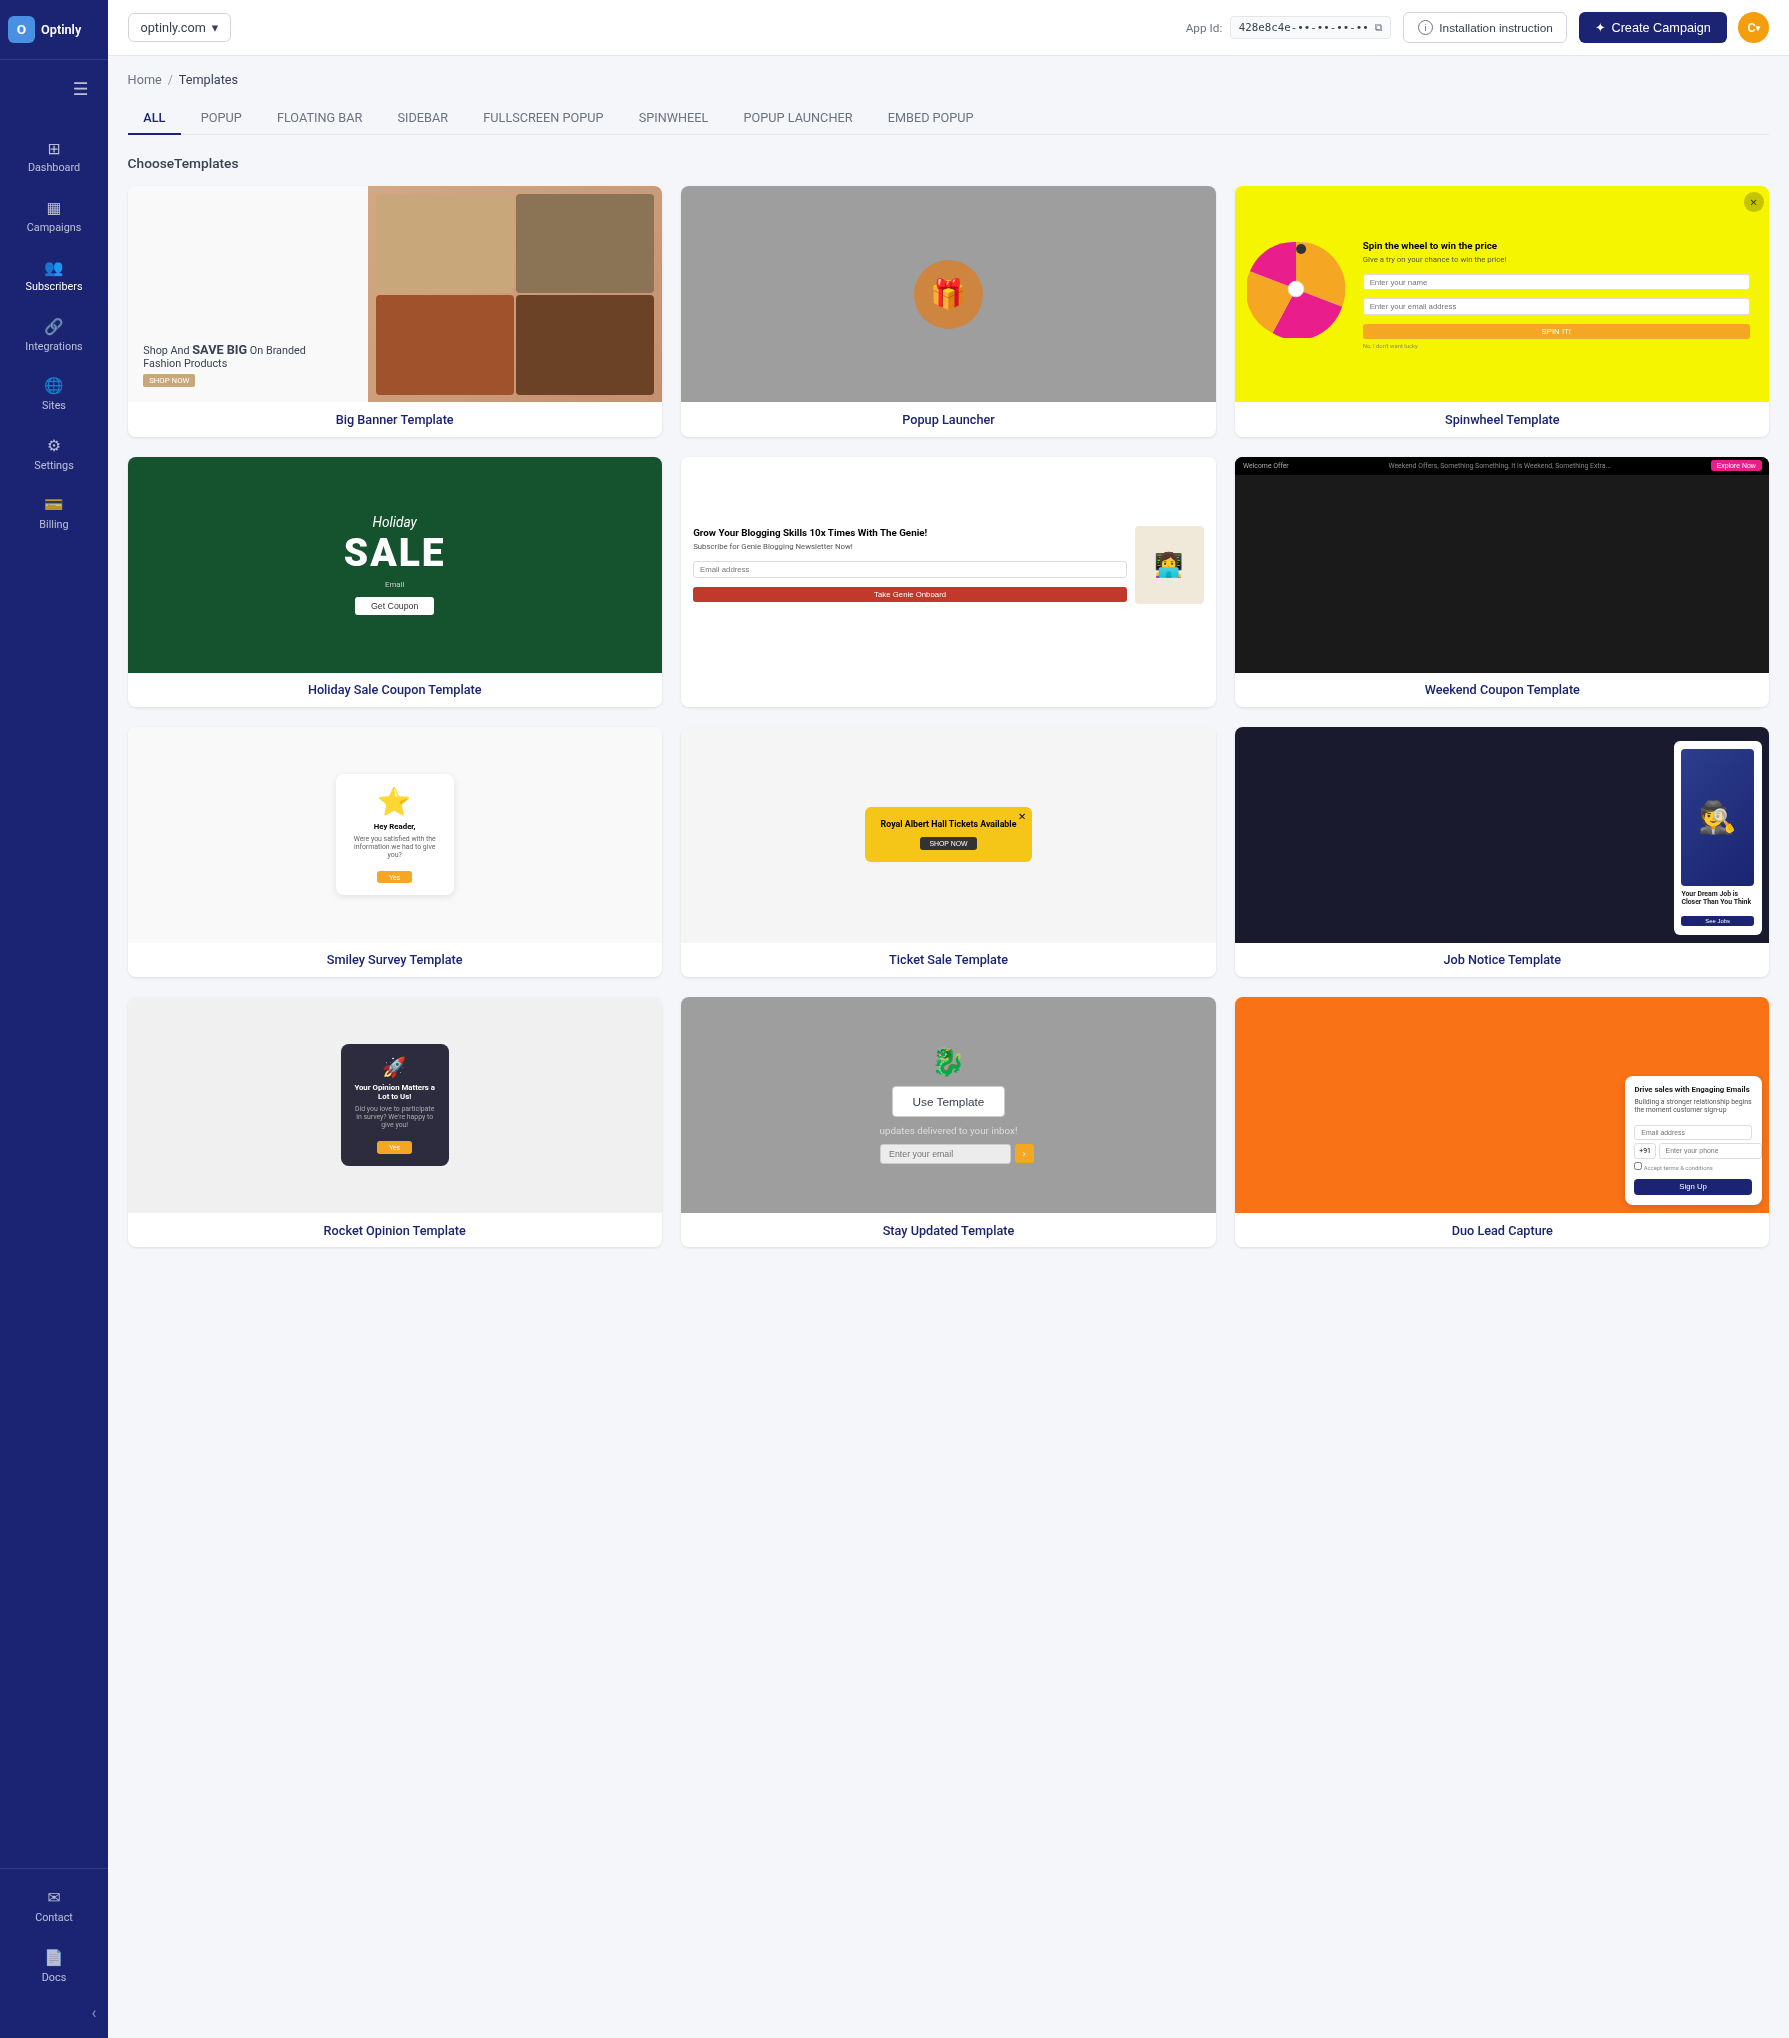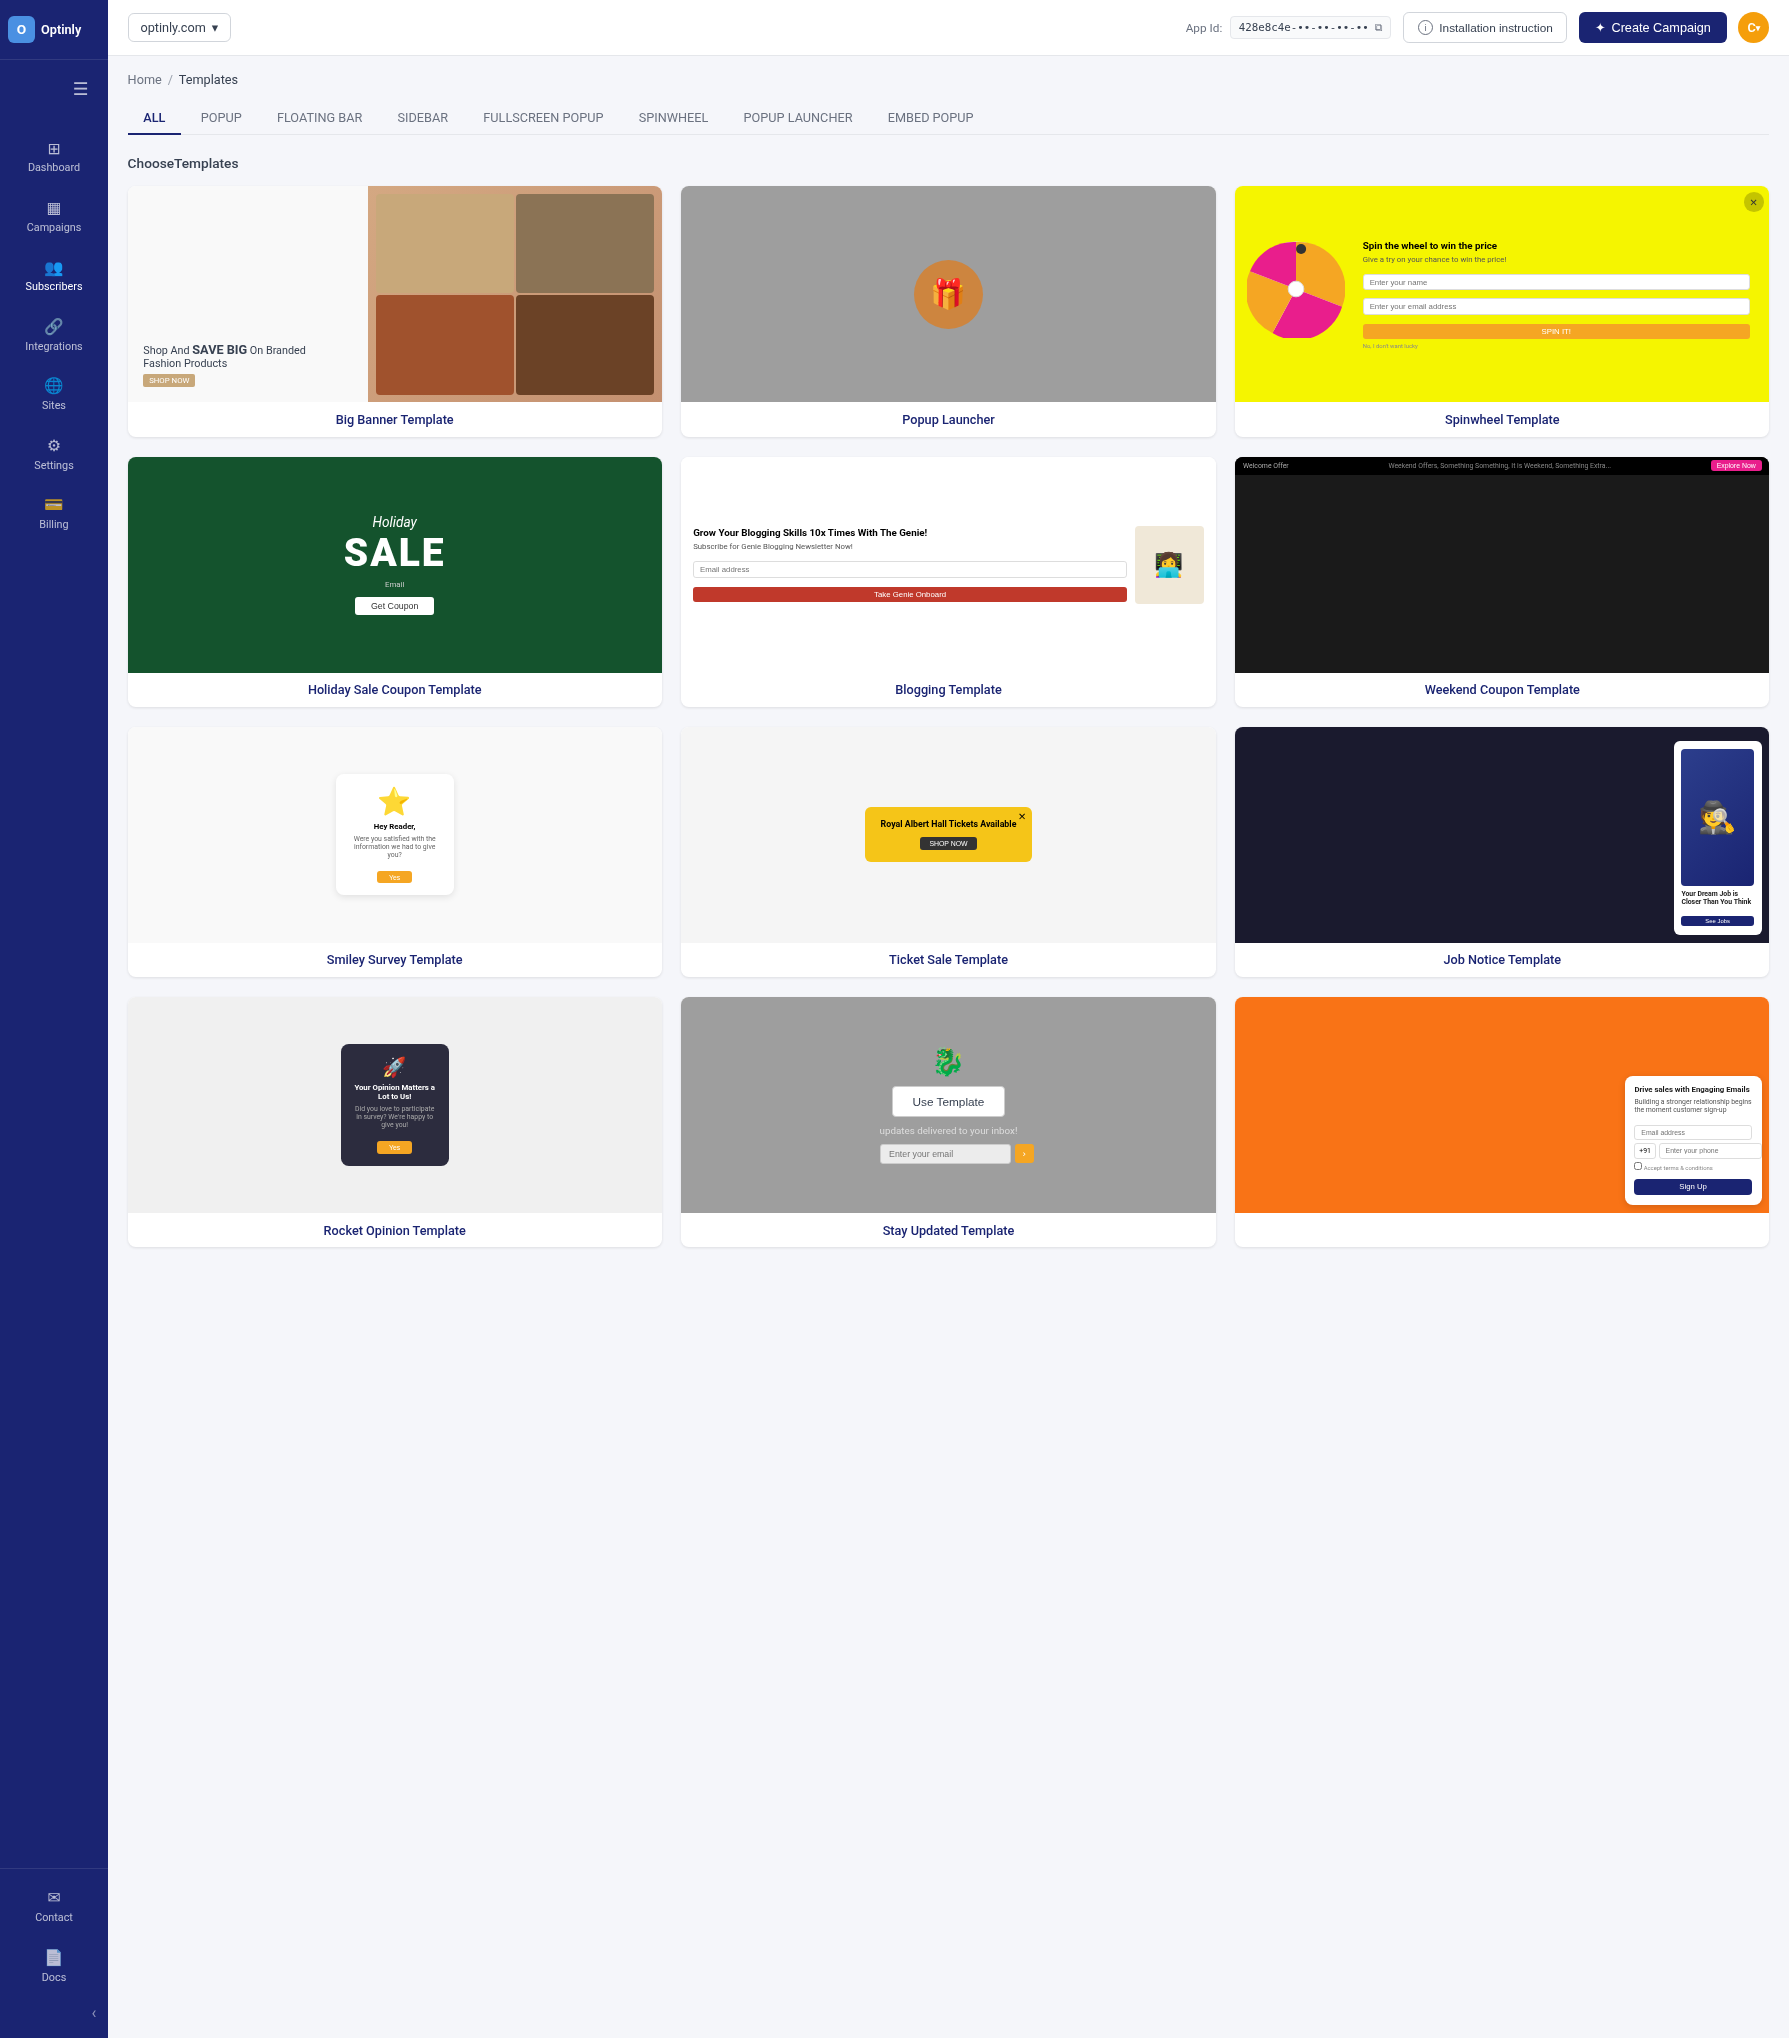--- a/index.html
+++ b/index.html
@@ -924,21 +924,20 @@
               <p>Subscribe for Genie Blogging Newsletter Now!</p>
               <input class="blogging-input" type="text" placeholder="Email address" style="">
               <button class="blogging-btn">Take Genie Onboard</button>
             </div>
             <div class="blogging-img">👩‍💻</div>
           </div>
           <div class="use-template-overlay">
             <button class="use-template-btn">Use Template</button>
           </div>
         </div>
-        <div class="template-name">Blogging Template</div>
       </div>
 
       <div class="template-card">
         <div class="template-preview">
           <div class="preview-weekend-coupon">
             <div class="weekend-top-bar">
               <span style="font-size:6.9px; color:#aaa;">Welcome Offer</span>
               <span style="font-size:6.9px; color:#888; flex:1; text-align:center;">Weekend Offers, Something Something, It is Weekend, Something Extra...</span>
               <button class="weekend-explore-btn">Explore Now</button>
             </div>
@@ -1052,18 +1051,19 @@
                 <input type="checkbox" style="width: 7.8px; height: 7.8px;">
                 <span>Accept terms &amp; conditions</span>
               </div>
               <button class="duo-signup-btn">Sign Up</button>
             </div>
           </div>
           <div class="use-template-overlay">
             <button class="use-template-btn">Use Template</button>
           </div>
         </div>
+        <div class="template-name">Duo Lead Capture</div>
       </div>
 
     </div>
   </div>
 </div>
 
 
 </body></html>

